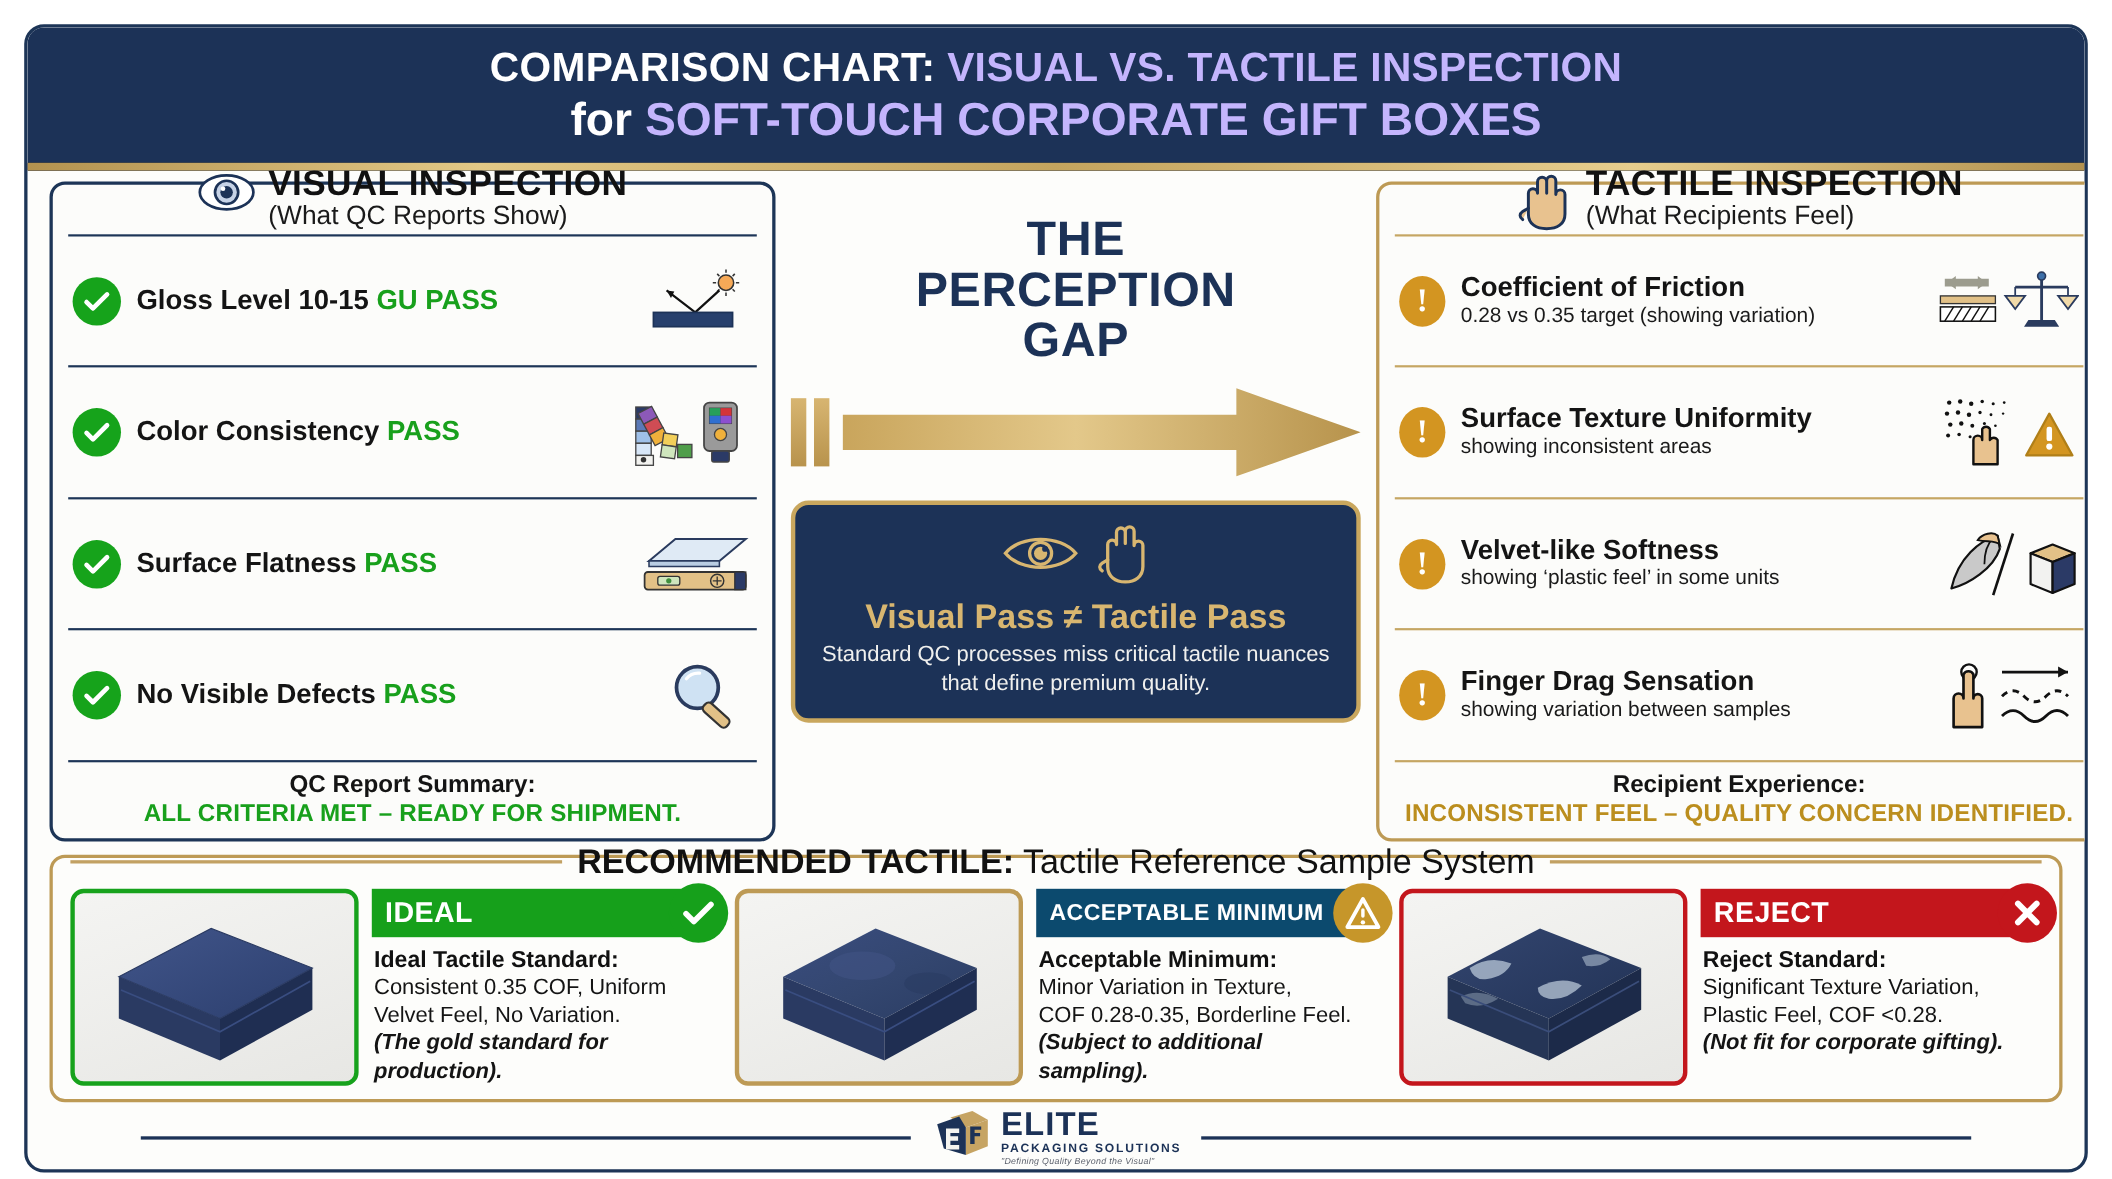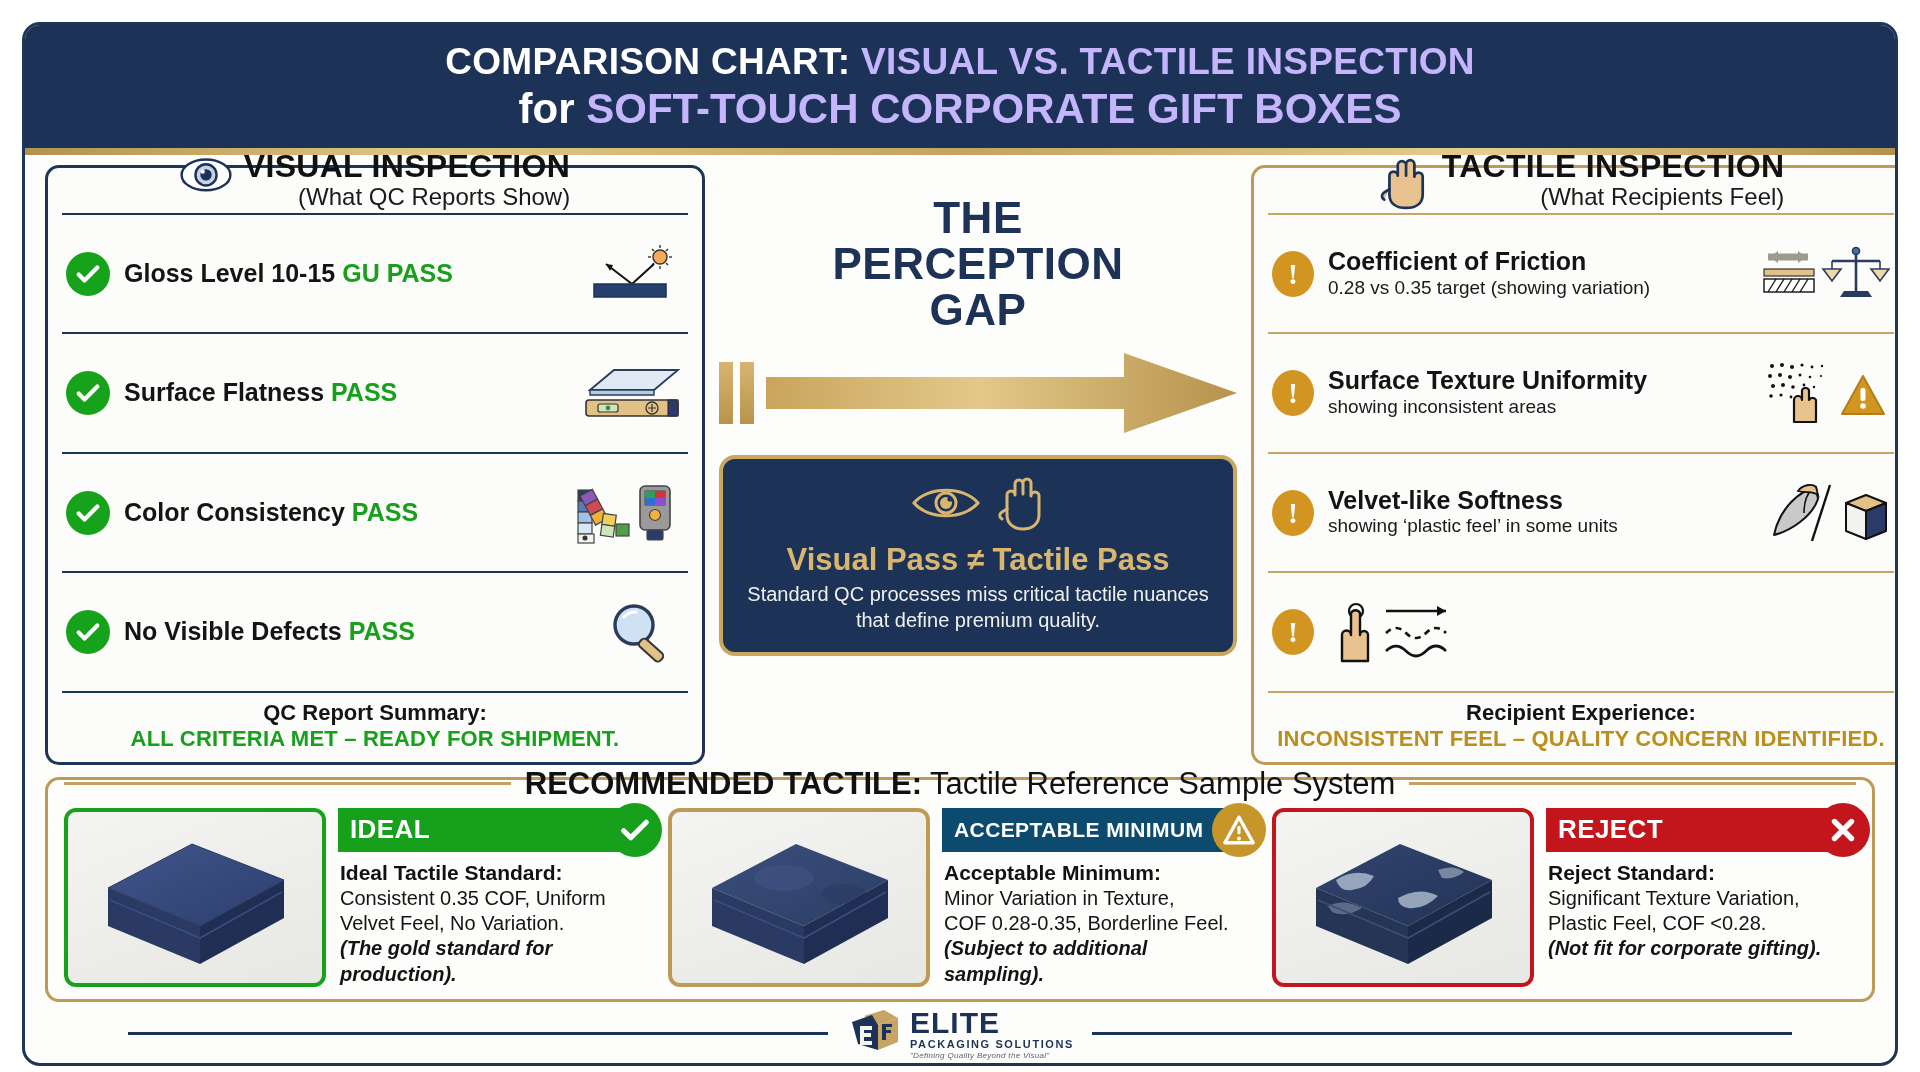--- a/index.html
+++ b/index.html
@@ -61,21 +61,21 @@
     position: relative;
   }
   .panel.visual { border-color: #1d3557; }
   .panel.tactile { border-color: #bd9a55; }
 
   .panel-head {
     display: flex; align-items: center; justify-content: center; gap: 12px;
     margin-top: -26px; margin-bottom: 2px;
     background: transparent;
   }
-  .panel-head .titles { text-align: right; }
+  .panel-head .titles { text-align: left; }
   .panel-head .t1 { font-size: 32px; font-weight: bold; color: #111111; letter-spacing: .3px; line-height:1.05;}
   .panel-head .t2 { font-size: 24px; color: #1a1a1a; line-height: 1.15; }
   .head-ico { width: 52px; height: 46px; flex: 0 0 auto; }
 
   .rows { display: flex; flex-direction: column; flex: 1 1 auto; }
   .row {
     display: flex; align-items: center; gap: 14px;
     padding: 9px 4px;
     border-top: 2px solid;
     flex: 1 1 0;
@@ -253,44 +253,20 @@
                       <line x1="81" y1="13" x2="84" y2="13"></line>
                       <line x1="64" y1="5" x2="66" y2="7"></line>
                       <line x1="78" y1="19" x2="80" y2="21"></line>
                       <line x1="64" y1="21" x2="66" y2="19"></line>
                       <line x1="78" y1="7" x2="80" y2="5"></line>
                     </g>
                     <path d="M66 20 L44 40 M44 40 L18 20" stroke="#111" stroke-width="2" fill="none"></path>
                     <path d="M18 20 l7 1 l-3 6 z" fill="#111"></path>
                     <rect x="6" y="40" width="72" height="13" fill="#27406d" stroke="#1c3257" stroke-width="1.5"></rect>
                   </svg>
-            </span>
-          </div>
-
-          <div class="row">
-            <span class="badge-check">
-                  <svg viewBox="0 0 24 24">
-                    <path d="M4 12.5l5 5 11-11" fill="none" stroke="#fff" stroke-width="3.6" stroke-linecap="round" stroke-linejoin="round"></path>
-                  </svg>
-                </span>
-            <div class="txt">
-              <div class="t-main"><span>Surface Flatness</span>
-                <span class="pass">PASS</span></div>
-            </div>
-            <span class="row-ico">
-              <svg width="104" height="58" viewBox="0 0 104 58">
-                <path d="M10 26 L34 6 L98 6 L74 26 Z" fill="#dfeaf5" stroke="#2a3b5e" stroke-width="1.8"></path>
-                <path d="M10 26 L74 26 L74 31 L10 31 Z" fill="#b9cde2" stroke="#2a3b5e" stroke-width="1.4"></path>
-                <rect x="6" y="36" width="92" height="16" rx="3" fill="#e2c187" stroke="#333" stroke-width="1.6"></rect>
-                <rect x="18" y="40" width="20" height="8" rx="2" fill="#cfe6bd" stroke="#333" stroke-width="1.2"></rect>
-                <circle cx="28" cy="44" r="2.4" fill="#3f8f3c"></circle>
-                <circle cx="72" cy="44" r="6" fill="#e2c187" stroke="#333" stroke-width="1.3"></circle>
-                <path d="M72 40 v8 M68 44 h8" stroke="#333" stroke-width="1.2"></path>
-                <rect x="88" y="36" width="10" height="16" fill="#2b3a66" stroke="#333" stroke-width="1.2"></rect>
-              </svg>
             </span>
           </div>
 
           <div class="row">
             <span class="badge-check">
                   <svg viewBox="0 0 24 24">
                     <path d="M4 12.5l5 5 11-11" fill="none" stroke="#fff" stroke-width="3.6" stroke-linecap="round" stroke-linejoin="round"></path>
                   </svg>
                 </span>
             <div class="txt">
@@ -329,20 +305,44 @@
             </span>
           </div>
 
           <div class="row">
             <span class="badge-check">
                   <svg viewBox="0 0 24 24">
                     <path d="M4 12.5l5 5 11-11" fill="none" stroke="#fff" stroke-width="3.6" stroke-linecap="round" stroke-linejoin="round"></path>
                   </svg>
                 </span>
             <div class="txt">
+              <div class="t-main"><span>Surface Flatness</span>
+                <span class="pass">PASS</span></div>
+            </div>
+            <span class="row-ico">
+              <svg width="104" height="58" viewBox="0 0 104 58">
+                <path d="M10 26 L34 6 L98 6 L74 26 Z" fill="#dfeaf5" stroke="#2a3b5e" stroke-width="1.8"></path>
+                <path d="M10 26 L74 26 L74 31 L10 31 Z" fill="#b9cde2" stroke="#2a3b5e" stroke-width="1.4"></path>
+                <rect x="6" y="36" width="92" height="16" rx="3" fill="#e2c187" stroke="#333" stroke-width="1.6"></rect>
+                <rect x="18" y="40" width="20" height="8" rx="2" fill="#cfe6bd" stroke="#333" stroke-width="1.2"></rect>
+                <circle cx="28" cy="44" r="2.4" fill="#3f8f3c"></circle>
+                <circle cx="72" cy="44" r="6" fill="#e2c187" stroke="#333" stroke-width="1.3"></circle>
+                <path d="M72 40 v8 M68 44 h8" stroke="#333" stroke-width="1.2"></path>
+                <rect x="88" y="36" width="10" height="16" fill="#2b3a66" stroke="#333" stroke-width="1.2"></rect>
+              </svg>
+            </span>
+          </div>
+
+          <div class="row">
+            <span class="badge-check">
+                  <svg viewBox="0 0 24 24">
+                    <path d="M4 12.5l5 5 11-11" fill="none" stroke="#fff" stroke-width="3.6" stroke-linecap="round" stroke-linejoin="round"></path>
+                  </svg>
+                </span>
+            <div class="txt">
               <div class="t-main"><span>No Visible Defects</span>
                 <span class="pass">PASS</span></div>
             </div>
             <span class="row-ico">
               <svg width="86" height="62" viewBox="0 0 86 62">
                 <circle cx="36" cy="24" r="19" fill="#cfe2f3" stroke="#2a3b5e" stroke-width="3.4"></circle>
                 <path d="M26 16 a14 14 0 0 1 12 -5" stroke="#fff" stroke-width="3" fill="none" stroke-linecap="round"></path>
                 <rect x="46" y="36" width="28" height="10" rx="4" transform="rotate(42 46 36)" fill="#e2c187" stroke="#333" stroke-width="2"></rect>
               </svg>
             </span>
@@ -502,20 +502,24 @@
                 <line x1="62" y1="4" x2="44" y2="60" stroke="#111" stroke-width="2.4"></line>
                 <path d="M78 22 L98 14 L118 22 L98 30 Z" fill="#e2c187" stroke="#111" stroke-width="2" stroke-linejoin="round"></path>
                 <path d="M78 22 V50 L98 58 V30 Z" fill="#f2f2f0" stroke="#111" stroke-width="2" stroke-linejoin="round"></path>
                 <path d="M118 22 V50 L98 58 V30 Z" fill="#2b3a66" stroke="#111" stroke-width="2" stroke-linejoin="round"></path>
               </svg>
             </span>
           </div>
 
           <div class="row">
             <span class="badge-excl">!</span>
+            <div class="txt">
+              <div class="t-main">Finger Drag Sensation</div>
+              <div class="t-sub">showing variation between samples</div>
+            </div>
             <span class="row-ico">
               <svg width="128" height="66" viewBox="0 0 128 66">
                 <circle cx="28" cy="12" r="7" fill="none" stroke="#111" stroke-width="2.2"></circle>
                 <path d="M14 62 V36 a4.5 4.5 0 0 1 9 0 V14 a5 5 0 0 1 9 0 v22 a4 4 0 0 1 8 0 v26 z" fill="#e8c28f" stroke="#111" stroke-width="2.4" stroke-linejoin="round"></path>
                 <path d="M58 12 H118" stroke="#111" stroke-width="2.6"></path>
                     <path d="M118 12 l-9 -5 v10 z" fill="#111"></path>
                 <path d="M58 34 q10 -10 20 0 t20 0 t20 0" fill="none" stroke="#111" stroke-width="2.6" stroke-dasharray="6 5"></path>
                 <path d="M58 52 q10 -10 20 0 t20 0 t20 0" fill="none" stroke="#111" stroke-width="2.6"></path>
               </svg>
             </span>

